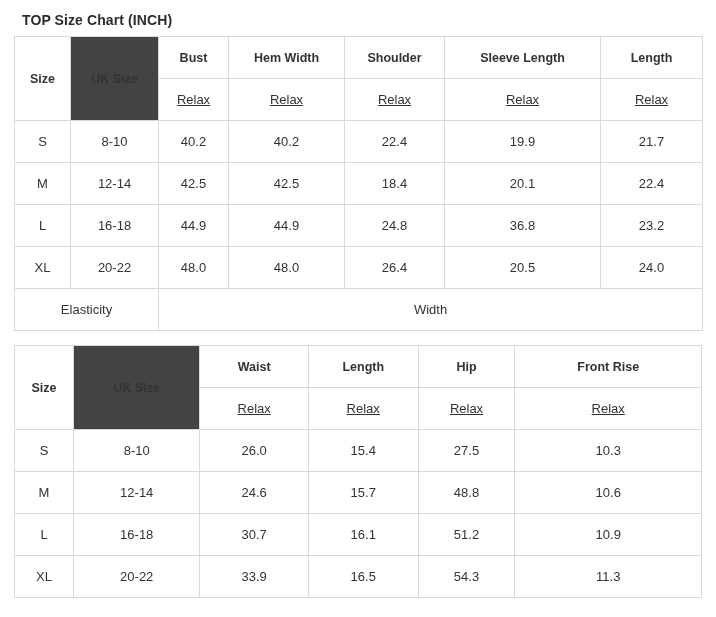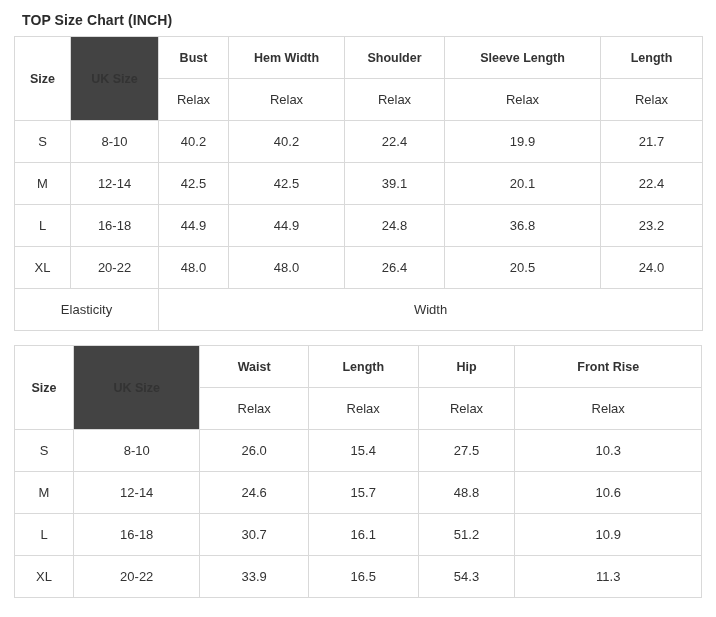--- a/index.html
+++ b/index.html
@@ -57,20 +57,21 @@
   }
   .uk-head {
     background: #434343;
     color: #ffffff;
     font-weight: bold;
     font-size: 12.5px;
   }
   .relax-row td {
     font-size: 13px;
     color: #333333;
+    text-decoration: underline;
   }
   .elasticity-cell {
     font-size: 13px;
   }
   .spacer {
     height: 14px;
   }
 </style>
 </head>
 <body>
@@ -114,21 +115,21 @@
         <td>40.2</td>
         <td>22.4</td>
         <td>19.9</td>
         <td>21.7</td>
       </tr>
       <tr>
         <td class="size-col value">M</td>
         <td>12-14</td>
         <td>42.5</td>
         <td>42.5</td>
-        <td>39.1</td>
+        <td>18.4</td>
         <td>20.1</td>
         <td>22.4</td>
       </tr>
       <tr>
         <td class="size-col value">L</td>
         <td>16-18</td>
         <td>44.9</td>
         <td>44.9</td>
         <td>24.8</td>
         <td>36.8</td>

